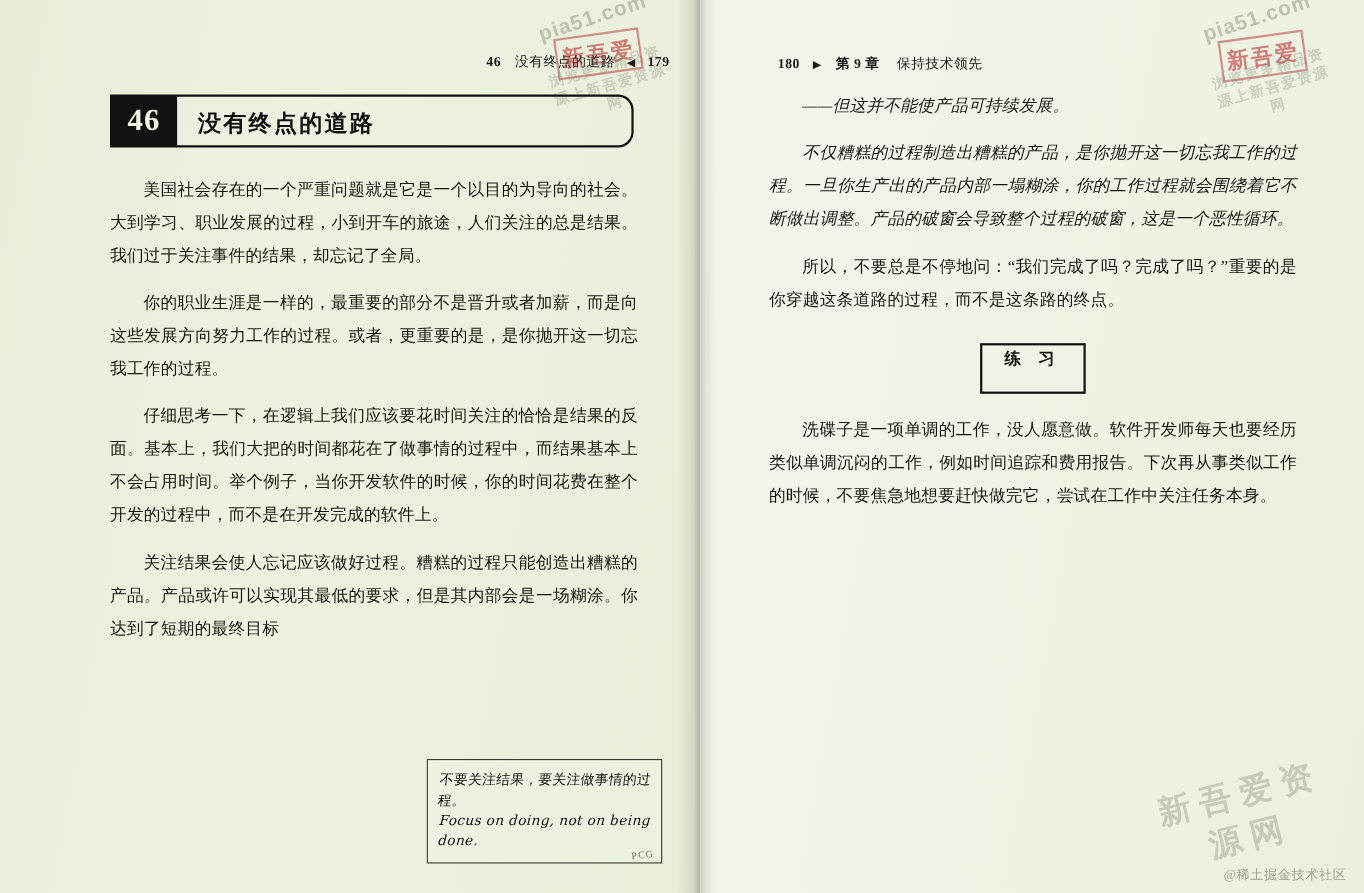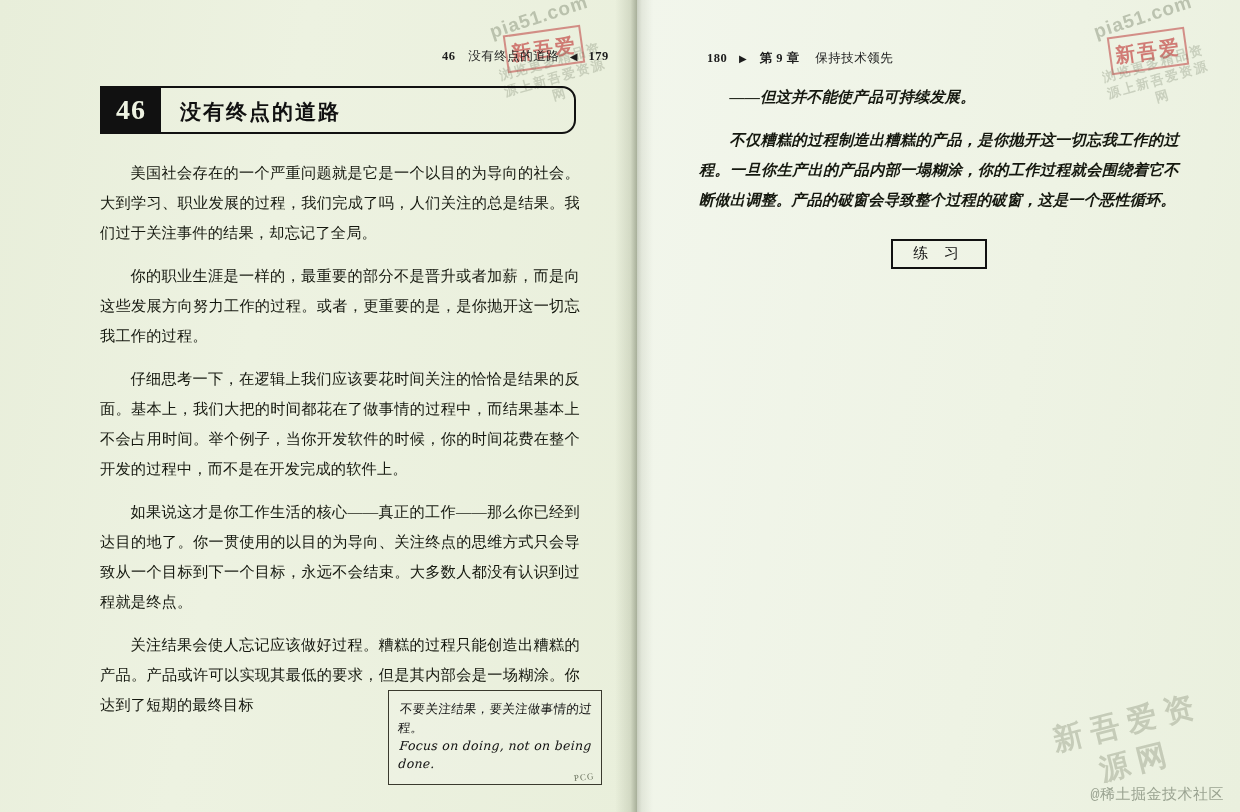--- a/index.html
+++ b/index.html
@@ -128,33 +128,33 @@
   }
   .para {
     font-size: 15.2px;
     line-height: 30px;
     text-indent: 2em;
     margin: 0 0 13px 0;
     text-align: justify;
     letter-spacing: 0.2px;
   }
   .para.noindent { text-indent: 0; }
-  .para.italic { font-style: italic; font-weight: bold; }
+  .para.italic { font-style: italic; }
 
   
   .exercise-box {
     margin: 24px 0 18px 0;
     display: flex;
     justify-content: center;
   }
   .exercise-inner {
     border: 2px solid #111;
-    padding: 3px 20px 4px 20px;
+    padding: 3px 20px 20px 20px;
     font-size: 15px;
-    font-weight: normal;
+    font-weight: bold;
     letter-spacing: 6px;
     color: #111;
     background: transparent;
   }
 
   
   .note {
     position: absolute;
     left: 388px;
     top: 690px;
@@ -254,22 +254,22 @@
     line-height: 40px;
     letter-spacing: 8px;
     transform: rotate(-14deg);
     pointer-events: none;
   }
 
   .footer-credit {
     position: absolute;
     right: 16px;
     bottom: 8px;
-    font-family: Liberation Mono, monospace;
-    font-size: 15px;
+    font-family: Liberation Serif, serif;
+    font-size: 12px;
     color: #9aa391;
     letter-spacing: 0.5px;
   }
 </style>
 </head>
 <body>
 
 <div class="spread">
 
   <div class="page page-left">
@@ -284,24 +284,23 @@
       <span class="arrow">◀</span>
       <span class="pagenum">179</span>
     </div>
 
     <div class="chapter-block">
       <div class="chapter-num-box">46</div>
       <div class="chapter-title">没有终点的道路</div>
     </div>
 
     <div class="body-col body-left">
-      <p class="para">美国社会存在的一个严重问题就是它是一个以目的为导向的社会。大到学习、职业发展的过程，我们完成了吗，人们关注的总是结果。我们过于关注事件的结果，却忘记了全局。</p>
+      <p class="para">美国社会存在的一个严重问题就是它是一个以目的为导向的社会。大到学习、职业发展的过程，小到开车的旅途，人们关注的总是结果。我们过于关注事件的结果，却忘记了全局。</p>
       <p class="para">你的职业生涯是一样的，最重要的部分不是晋升或者加薪，而是向这些发展方向努力工作的过程。或者，更重要的是，是你抛开这一切忘我工作的过程。</p>
       <p class="para">仔细思考一下，在逻辑上我们应该要花时间关注的恰恰是结果的反面。基本上，我们大把的时间都花在了做事情的过程中，而结果基本上不会占用时间。举个例子，当你开发软件的时候，你的时间花费在整个开发的过程中，而不是在开发完成的软件上。</p>
-      <p class="para">如果说这才是你工作生活的核心——真正的工作——那么你已经到达目的地了。你一贯使用的以目的为导向、关注终点的思维方式只会导致从一个目标到下一个目标，永远不会结束。大多数人都没有认识到过程就是终点。</p>
       <p class="para">关注结果会使人忘记应该做好过程。糟糕的过程只能创造出糟糕的产品。产品或许可以实现其最低的要求，但是其内部会是一场糊涂。你达到了短期的最终目标</p>
     </div>
 
     <div class="note">
       <div class="note-line">不要关注结果，要关注做事情的过程。</div>
       <div class="note-line en">Focus on doing, not on being done.</div>
       <div class="note-stamp">PCG</div>
     </div>
 
     <div class="gutter-shadow"></div>
@@ -318,25 +317,27 @@
     <div class="runhead runhead-right">
       <span class="pagenum">180</span>
       <span class="arrow">▶</span>
       <span class="chap">第 9 章</span>
       <span class="chaptitle">保持技术领先</span>
     </div>
 
     <div class="body-col" style="top:82px; left:62px; width:480px;">
       <p class="para italic noindent" style="text-indent:2em;">——但这并不能使产品可持续发展。</p>
       <p class="para italic">不仅糟糕的过程制造出糟糕的产品，是你抛开这一切忘我工作的过程。一旦你生产出的产品内部一塌糊涂，你的工作过程就会围绕着它不断做出调整。产品的破窗会导致整个过程的破窗，这是一个恶性循环。</p>
+      <p class="para">所以，不要总是不停地问：“我们完成了吗？完成了吗？”重要的是你穿越这条道路的过程，而不是这条路的终点。</p>
 
       <div class="exercise-box">
         <div class="exercise-inner">练 习</div>
       </div>
 
+      <p class="para">洗碟子是一项单调的工作，没人愿意做。软件开发师每天也要经历类似单调沉闷的工作，例如时间追踪和费用报告。下次再从事类似工作的时候，不要焦急地想要赶快做完它，尝试在工作中关注任务本身。</p>
     </div>
 
     <div class="wm-big">新吾爱资源网</div>
 
     <div class="footer-credit">@稀土掘金技术社区</div>
   </div>
 
 </div>
 
 </body></html>

